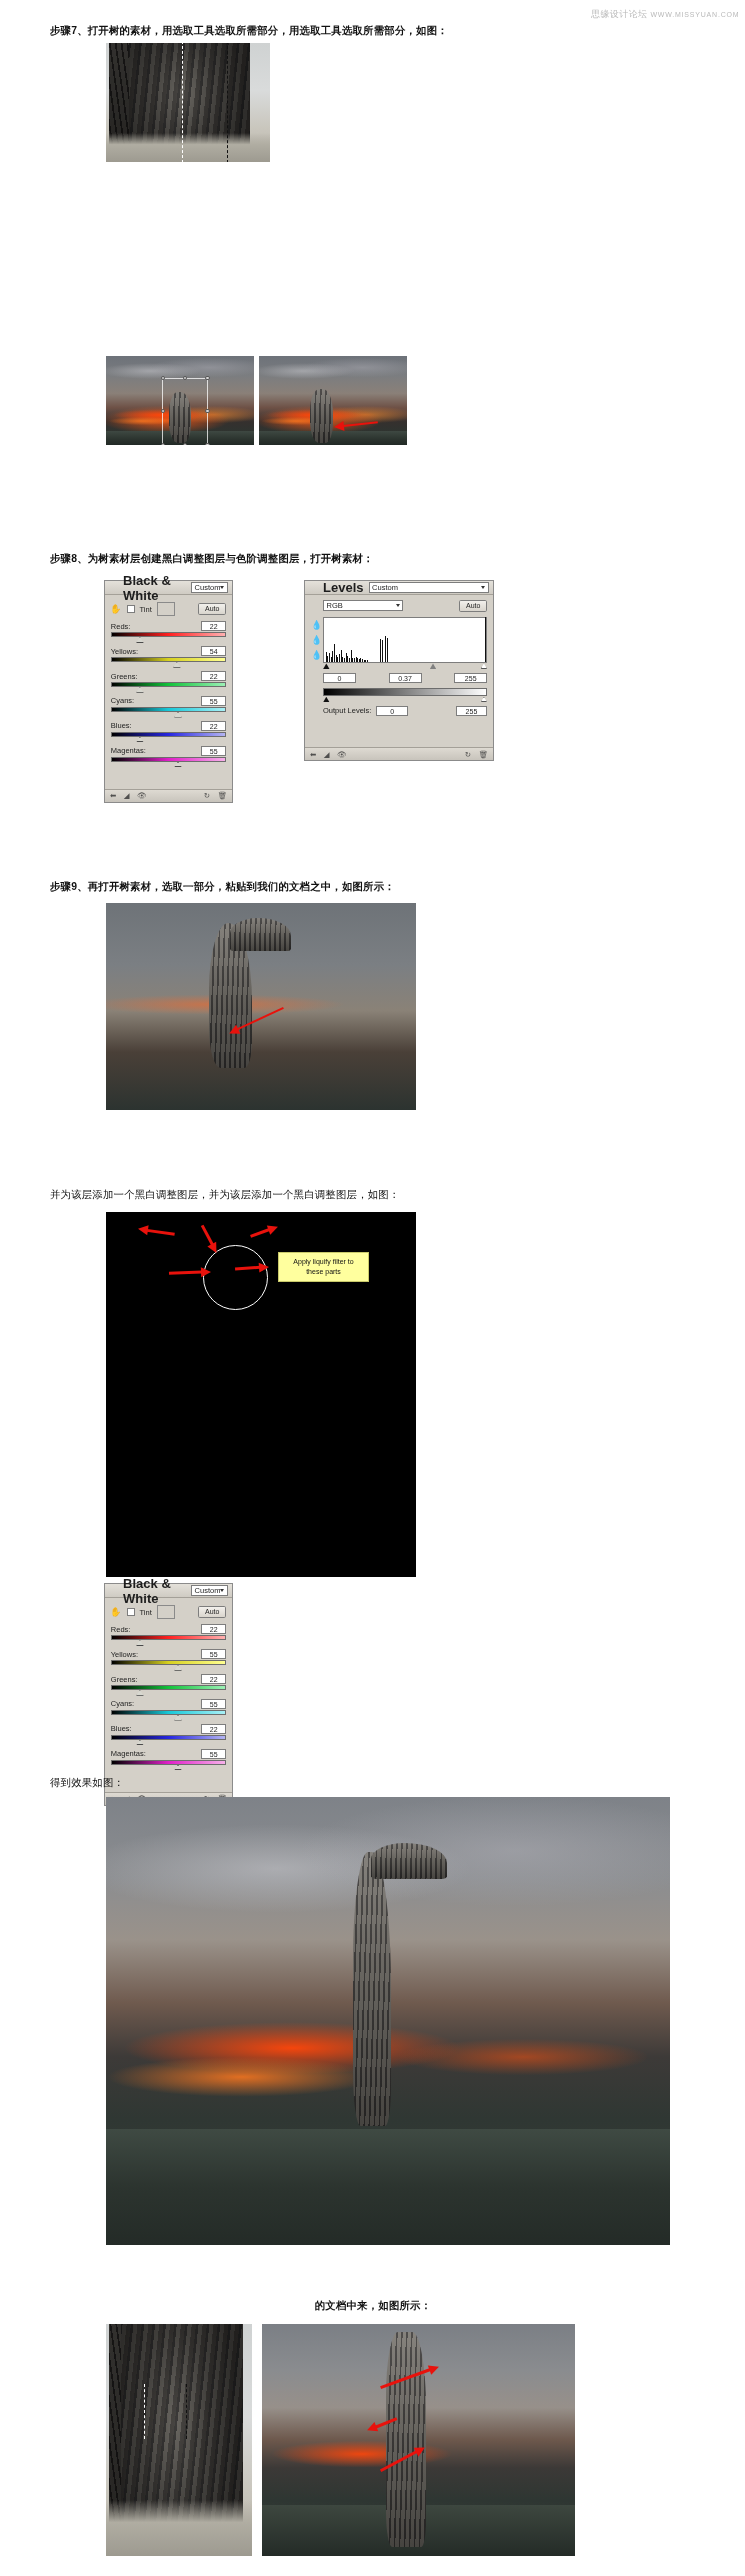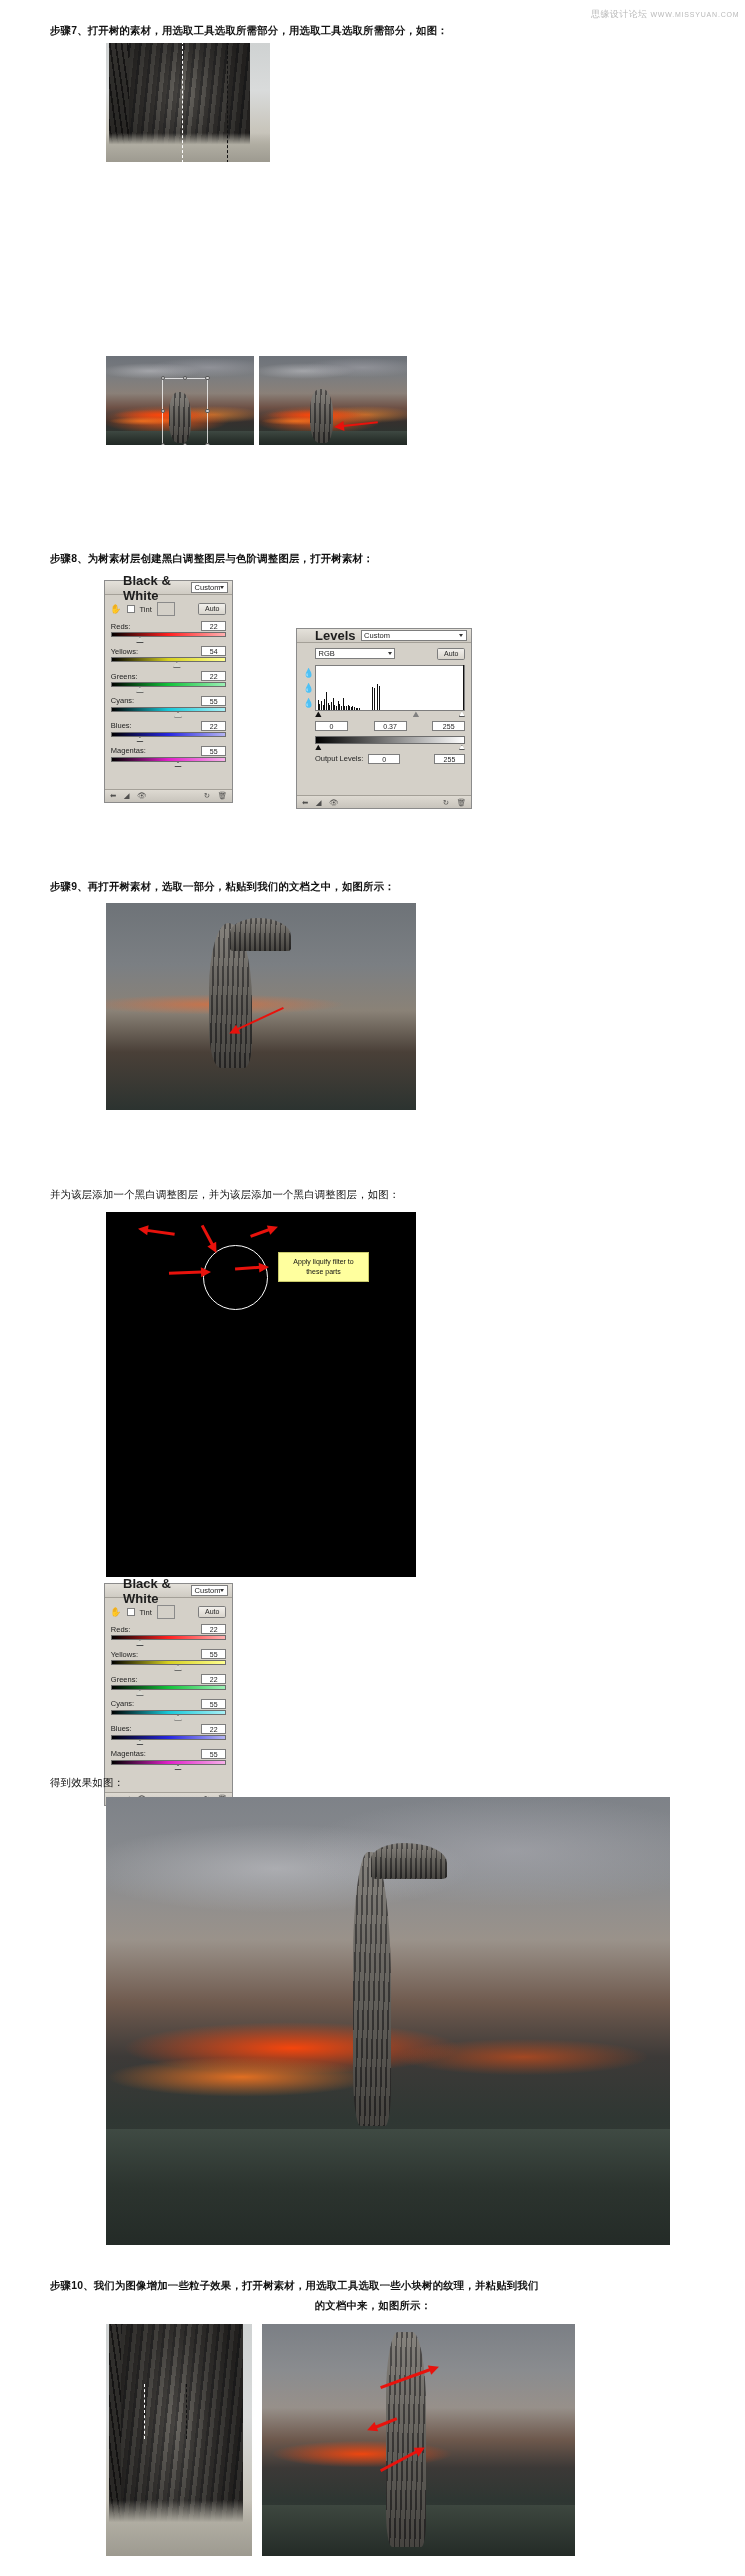--- a/index.html
+++ b/index.html
@@ -331,21 +331,21 @@
     <div class="ps-foot">
       <span>⬅</span>
       <span>◢</span>
       <span>👁</span>
       <span style="flex:1"></span>
       <span>↻</span>
       <span>🗑</span>
     </div>
   </div>
 
-  <div class="ps-panel" style="left:296px; top:580px; width:176px;margin-top:48px;">
+  <div class="ps-panel" style="left:304px; top:580px; width:190px;">
     <div class="ps-title">
       <span class="name">Levels</span>
       <span class="ps-select">
         <span>Custom</span>
         <span class="caret"></span>
       </span>
     </div>
     <div class="ps-body" style="padding-left:18px;">
       <div style="display:flex; align-items:center; gap:5px;">
         <span class="ps-select" style="width:80px; flex:none;">
@@ -574,21 +574,20 @@
     <div style="position:absolute;left:-5%;top:6%;width:70%;height:20%;background:radial-gradient(ellipse at 50% 50%,rgba(205,205,210,.5),rgba(205,205,210,0) 70%)"></div>
     <div style="position:absolute;left:35%;top:0%;width:75%;height:24%;background:radial-gradient(ellipse at 50% 50%,rgba(180,180,188,.45),rgba(180,180,188,0) 72%)"></div>
     <div style="position:absolute;left:2%;top:50%;width:62%;height:12%;background:radial-gradient(ellipse at 50% 50%,rgba(255,70,10,.95),rgba(255,70,10,0) 68%)"></div>
     <div style="position:absolute;left:0%;top:58%;width:48%;height:9%;background:radial-gradient(ellipse at 50% 50%,rgba(255,120,30,.85),rgba(255,120,30,0) 70%)"></div>
     <div style="position:absolute;left:52%;top:54%;width:44%;height:8%;background:radial-gradient(ellipse at 50% 50%,rgba(230,80,20,.6),rgba(230,80,20,0) 72%)"></div>
     <div style="position:absolute;left:0;right:0;bottom:0;height:26%;background:linear-gradient(to bottom,#3f4a43 0%,#2c342f 50%,#242b27 100%)"></div>
     <div class="tree" style="left:247px; top:55px; width:38px; height:274px; border-radius:40% 50% 15% 20%;"></div>
     <div class="tree" style="left:265px; top:46px; width:76px; height:36px; border-radius:60% 75% 10% 10%;"></div>
   </div>
 
-  <div class="txt step" style="left:50px; top:2278px; width:646px;">步骤10、我们为图像增加一些粒子效果，打开树素材，用选取工具选取一些小块树的纹理，并粘贴到我们</div>
   <div class="txt step" style="left:50px; top:2298px; width:646px;text-align:center;">的文档中来，如图所示：</div>
 
   <div class="imgbox tree-photo" style="left:106px; top:2324px; width:146px; height:232px;">
     <div class="trunk2"></div>
     <div class="trunk" style="left:10%; width:84%;"></div>
     <div class="ground"></div>
     <div class="marquee" style="left:38px; top:60px; width:43px; height:55px;"></div>
   </div>
 
   <div class="imgbox sunset" style="left:262px; top:2324px; width:313px; height:232px;">

